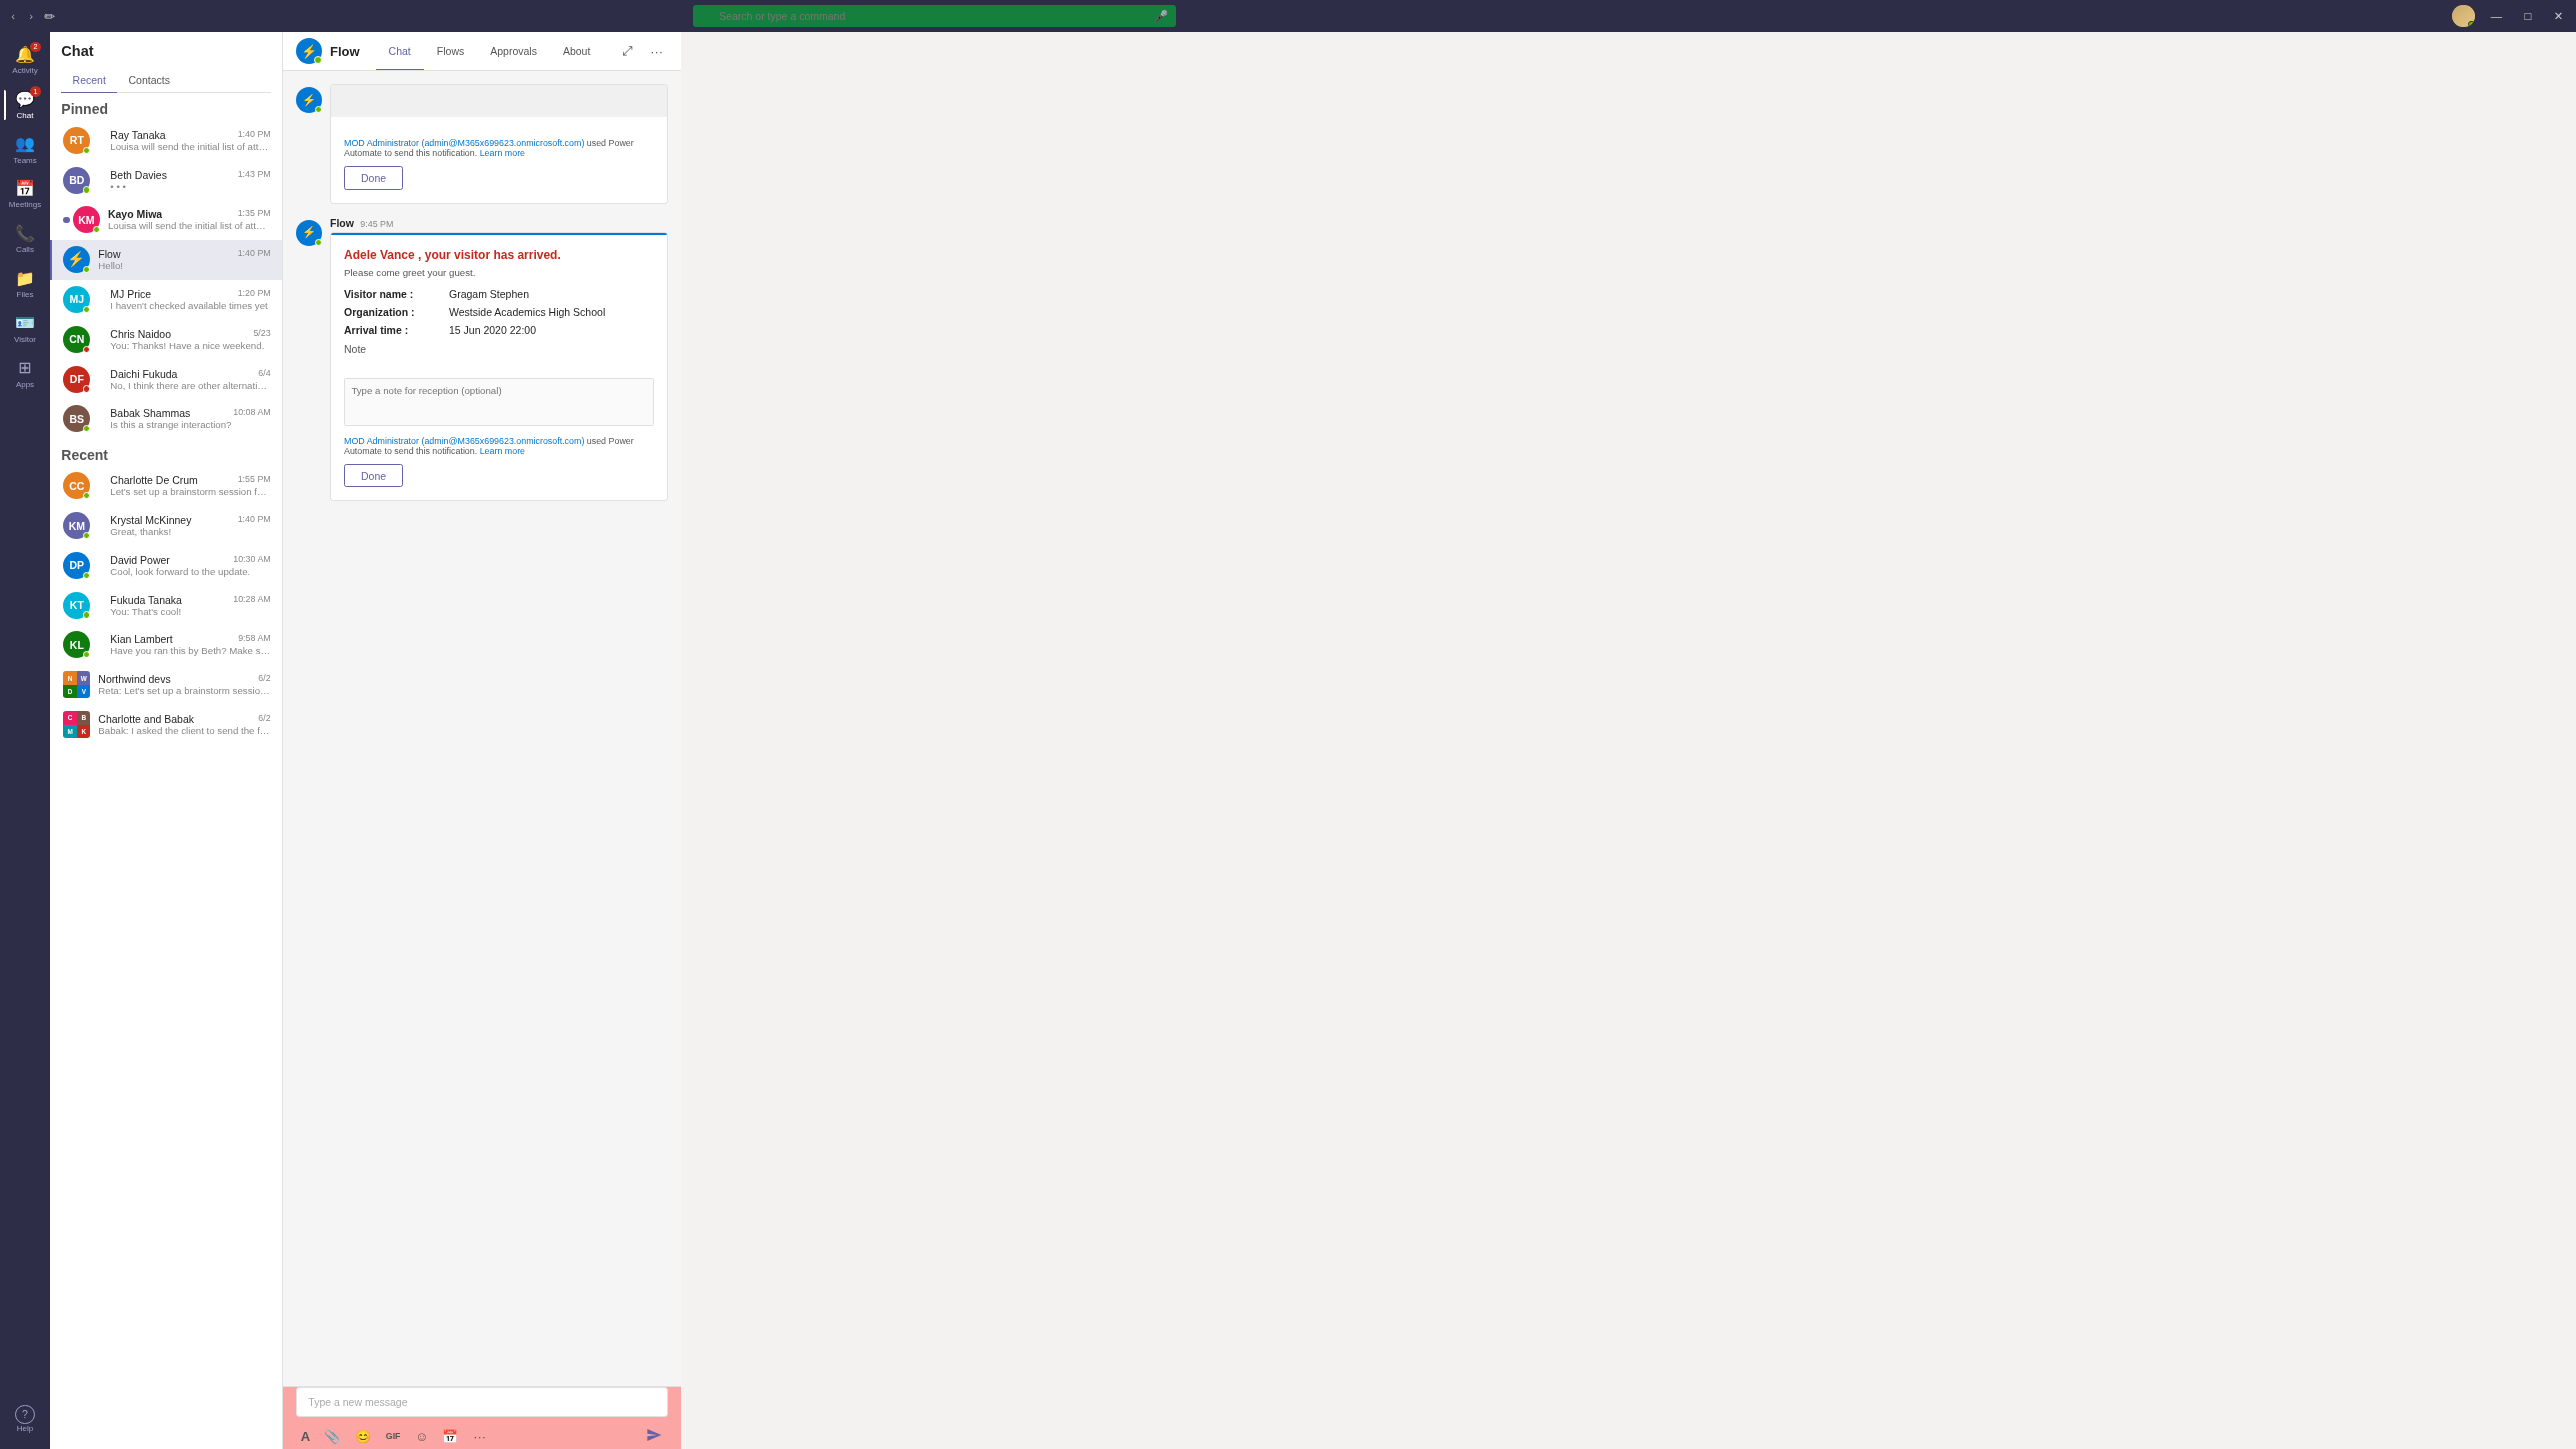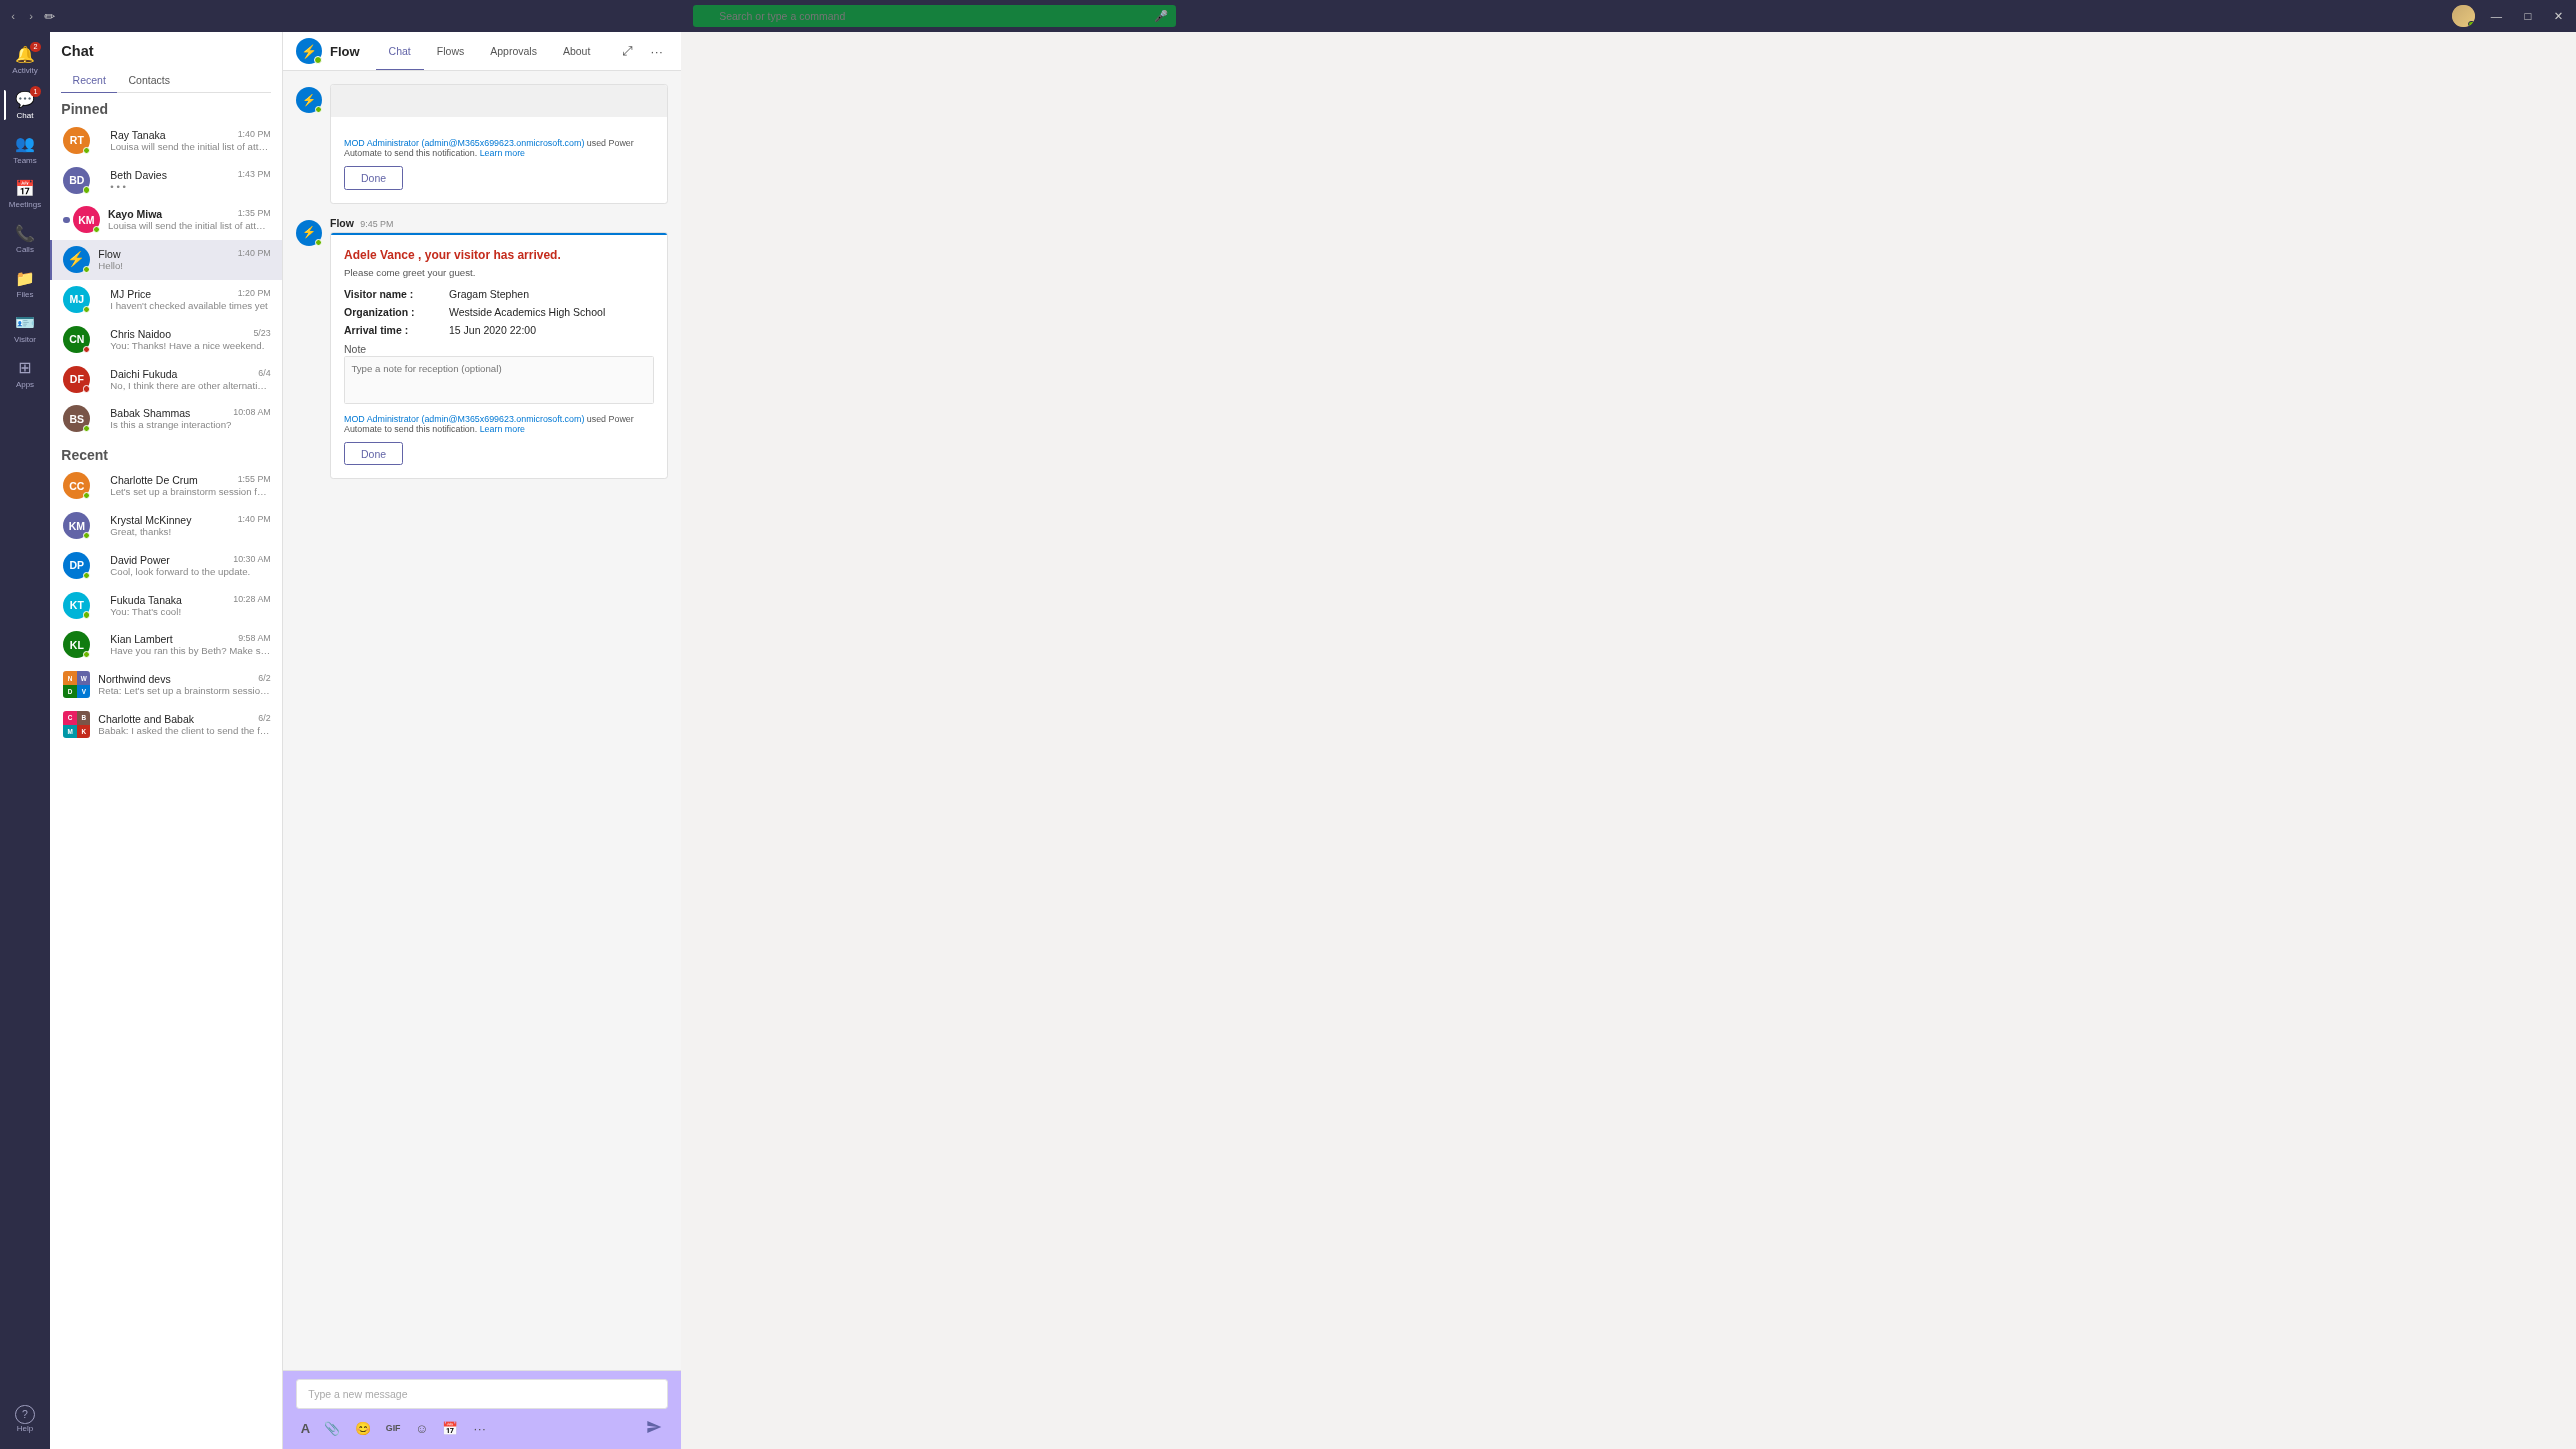--- a/index.html
+++ b/index.html
@@ -176,38 +176,38 @@
       overflow: hidden; position: relative; max-width: 338px;
     }
     .notif-card-top-border { height: 2.4px; background: #0078d4; }
     .notif-card-body { padding: 13px; }
     .notif-title { font-size: 12px; font-weight: 600; color: #252525; margin-bottom: 4.8px; }
     .notif-title span { color: #c42b1c; }
     .notif-subtitle { font-size: 9.7px; color: #555; margin-bottom: 9.7px; }
     .notif-row { display: flex; margin-bottom: 6.4px; font-size: 10.5px; }
     .notif-label { font-weight: 600; min-width: 105px; color: #252525; }
     .notif-value { color: #252525; }
-    .notif-note-label { font-size: 10.5px; color: #555; margin-bottom: 1px; }
+    .notif-note-label { font-size: 10.5px; color: #555; margin-bottom: 23px; }
     .notif-textarea {
       width: 100%; border: 0.8px solid #e0e0e0; border-radius: 1.6px;
       padding: 6.4px; font-size: 9.7px; color: #aaa; resize: none; height: 48px;
       background: #fafafa; font-family: inherit;
     }
     .notif-footer { font-size: 8.9px; color: #555; margin-top: 8px; }
     .notif-footer a { color: #0078d4; text-decoration: none; }
     .notif-done-btn {
       border: 0.8px solid #6264a7; background: white; color: #6264a7;
       padding: 4.8px 16px; border-radius: 2.4px; cursor: pointer;
       font-size: 10.5px; margin-top: 8px; font-family: inherit;
     }
 
     
     .msg-input-area {
-      background: #c4b5fd; border-top: 0.8px solid #e0e0e0;
-      padding: 8px 13px; flex-shrink: 0;
+      background: #fca5a5; border-top: 0.8px solid #e0e0e0;
+      padding: 0 13px; flex-shrink: 0;
     }
     .msg-input-box {
       border: 0.8px solid #e0e0e0; border-radius: 3.2px; padding: 8px 11.3px;
       font-size: 10.5px; color: #aaa; cursor: text; margin-bottom: 6.4px;
       background: white;
     }
     .msg-toolbar { display: flex; align-items: center; gap: 4.8px; }
     .toolbar-btn {
       background: none; border: none; cursor: pointer;
       color: #555; font-size: 13px; padding: 3.2px 4.8px;

